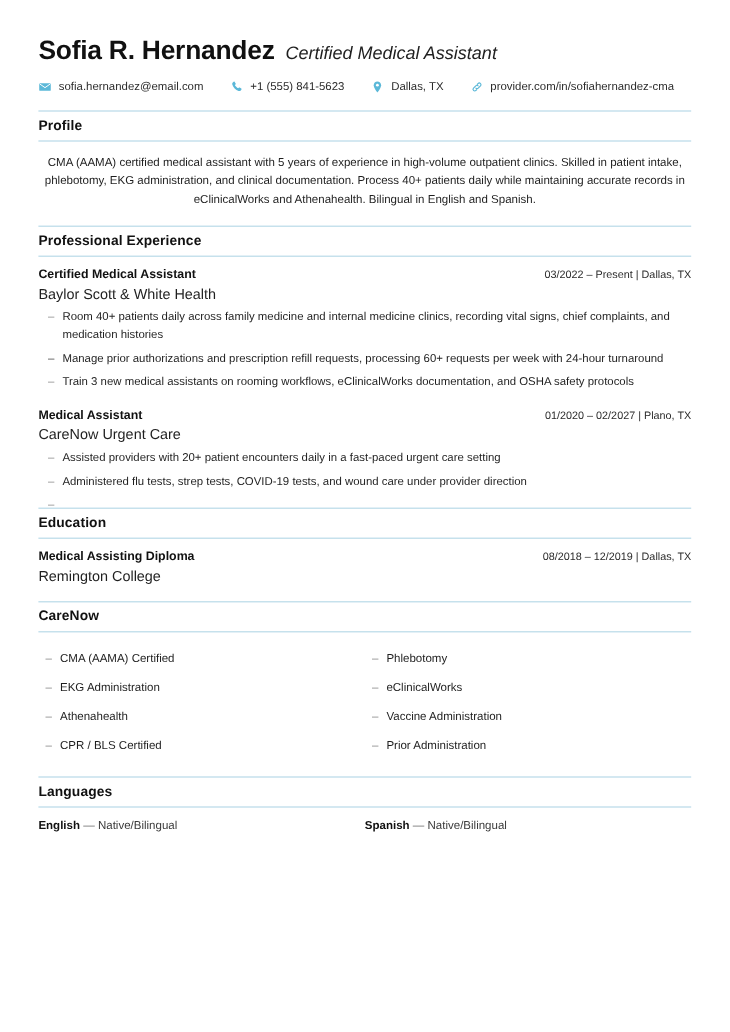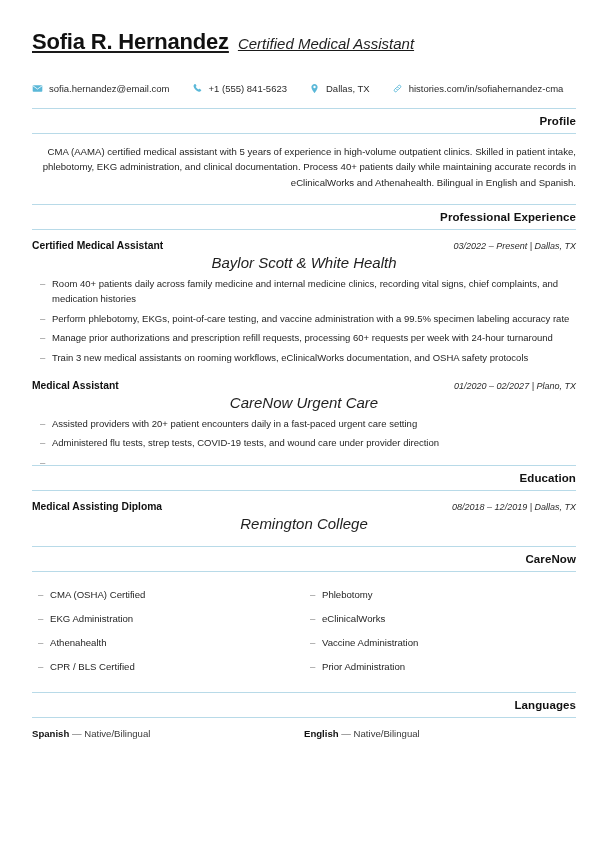--- a/index.html
+++ b/index.html
@@ -22,42 +22,41 @@
     background: #ffffff;
     position: relative;
   }
 
   
   .header-name-row {
     display: flex;
     align-items: baseline;
     gap: 9px;
     margin: 0 0 2px 0;
-    text-decoration: underline;
   }
   .full-name {
     font-size: 22px;
     font-weight: bold;
     letter-spacing: -0.2px;
     color: #111111;
     line-height: 1.25;
   }
   .job-title {
     font-size: 15px;
     font-style: italic;
     font-weight: normal;
     color: #1f1f1f;
     line-height: 1.25;
   }
 
   .contact-row {
     display: flex;
     align-items: center;
     flex-wrap: nowrap;
-    margin-top: 27px;
+    margin-top: 11px;
     gap: 0;
   }
   .contact-item {
     display: flex;
     align-items: center;
     gap: 6px;
     margin-right: 22px;
     font-size: 9.5px;
     color: #2b2b2b;
     white-space: nowrap;
@@ -74,62 +73,59 @@
   .contact-icon svg { display: block; }
 
   
   .section { margin-top: 14px; }
   .rule {
     height: 1px;
     background: #b8dae8;
     width: 100%;
   }
   .section-title {
-    text-align: right;
+    text-align: left;
     font-size: 11.5px;
     font-weight: bold;
     color: #111111;
     padding: 6px 0 6px 0;
     letter-spacing: 0.1px;
   }
   .section-body { padding-top: 10px; }
 
   .profile-text {
     font-size: 9.6px;
     line-height: 1.62;
     color: #1f1f1f;
-    text-align: right;
+    text-align: center;
   }
 
   
   .entry { margin-bottom: 2px; }
   .entry + .entry { margin-top: 14px; }
   .entry-head {
     display: flex;
     justify-content: space-between;
     align-items: baseline;
     gap: 12px;
   }
   .entry-role {
     font-size: 10.3px;
     font-weight: bold;
     color: #111111;
   }
   .entry-meta {
     font-size: 9px;
     color: #2b2b2b;
     white-space: nowrap;
-    font-style: italic;
   }
   .entry-org {
-    font-size: 15px;
-    font-style: italic;
+    font-size: 12px;
     color: #1f1f1f;
     margin-top: 3px;
-    text-align: center;
   }
   .bullets {
     margin: 6px 0 0 0;
     padding: 0;
     list-style: none;
   }
   .bullets li {
     position: relative;
     padding-left: 20px;
     font-size: 9.5px;
@@ -222,21 +218,21 @@
         <span>Dallas, TX</span>
       </div>
 
       <div class="contact-item">
         <span class="contact-icon">
           <svg width="11" height="11" viewBox="0 0 16 16" fill="none">
             <path d="M6.6 9.4 C7.4 10.2 8.7 10.2 9.5 9.4 L12.2 6.7 C13 5.9 13 4.6 12.2 3.8 C11.4 3 10.1 3 9.3 3.8 L8.4 4.7" stroke="#5bb8d8" stroke-width="1.4" fill="none" stroke-linecap="round"></path>
             <path d="M9.4 6.6 C8.6 5.8 7.3 5.8 6.5 6.6 L3.8 9.3 C3 10.1 3 11.4 3.8 12.2 C4.6 13 5.9 13 6.7 12.2 L7.6 11.3" stroke="#5bb8d8" stroke-width="1.4" fill="none" stroke-linecap="round"></path>
           </svg>
         </span>
-        <span>histories.com/in/sofiahernandez-cma</span>
+        <span>provider.com/in/sofiahernandez-cma</span>
       </div>
 
     </div>
   </div>
 
   <div class="section">
     <div class="rule"></div>
     <div class="section-title">Profile</div>
     <div class="rule"></div>
     <div class="section-body">
@@ -251,21 +247,21 @@
     <div class="section-body">
 
       <div class="entry">
         <div class="entry-head">
           <span class="entry-role">Certified Medical Assistant</span>
           <span class="entry-meta">03/2022 – Present  |  Dallas, TX</span>
         </div>
         <div class="entry-org">Baylor Scott &amp; White Health</div>
         <ul class="bullets">
           <li><span class="dash">–</span><span>Room 40+ patients daily across family medicine and internal medicine clinics, recording vital signs, chief complaints, and medication histories</span></li>
-          <li><span class="dash">–</span><span>Perform phlebotomy, EKGs, point-of-care testing, and vaccine administration with a 99.5% specimen labeling accuracy rate</span></li>
+          <li><span class="dash">–</span></li>
           <li><span class="dash">–</span><span>Manage prior authorizations and prescription refill requests, processing 60+ requests per week with 24-hour turnaround</span></li>
           <li><span class="dash">–</span><span>Train 3 new medical assistants on rooming workflows, eClinicalWorks documentation, and OSHA safety protocols</span></li>
         </ul>
       </div>
 
       <div class="entry">
         <div class="entry-head">
           <span class="entry-role">Medical Assistant</span>
           <span class="entry-meta">01/2020 – 02/2027  |  Plano, TX</span>
         </div>
@@ -296,21 +292,21 @@
   </div>
 
   <div class="section">
     <div class="rule"></div>
     <div class="section-title">CareNow</div>
     <div class="rule"></div>
     <div class="section-body">
       <div class="skills-grid">
         <div class="skill-item">
             <span class="dash">–</span>
-            <span>CMA (OSHA) Certified</span>
+            <span>CMA (AAMA) Certified</span>
           </div>
         <div class="skill-item">
             <span class="dash">–</span>
             <span>Phlebotomy</span>
           </div>
         <div class="skill-item">
             <span class="dash">–</span>
             <span>EKG Administration</span>
           </div>
         <div class="skill-item">
@@ -336,27 +332,27 @@
       </div>
     </div>
   </div>
 
   <div class="section">
     <div class="rule"></div>
     <div class="section-title">Languages</div>
     <div class="rule"></div>
     <div class="section-body">
       <div class="lang-grid">
+        <div class="lang-item">
+          <span class="lang-name">English</span>
+          <span class="lang-sep">—</span>
+          <span class="lang-level">Native/Bilingual</span>
+        </div>
         <div class="lang-item">
           <span class="lang-name">Spanish</span>
           <span class="lang-sep">—</span>
           <span class="lang-level">Native/Bilingual</span>
         </div>
-        <div class="lang-item">
-          <span class="lang-name">English</span>
-          <span class="lang-sep">—</span>
-          <span class="lang-level">Native/Bilingual</span>
-        </div>
       </div>
     </div>
   </div>
 
 </div>
 
 </body></html>

